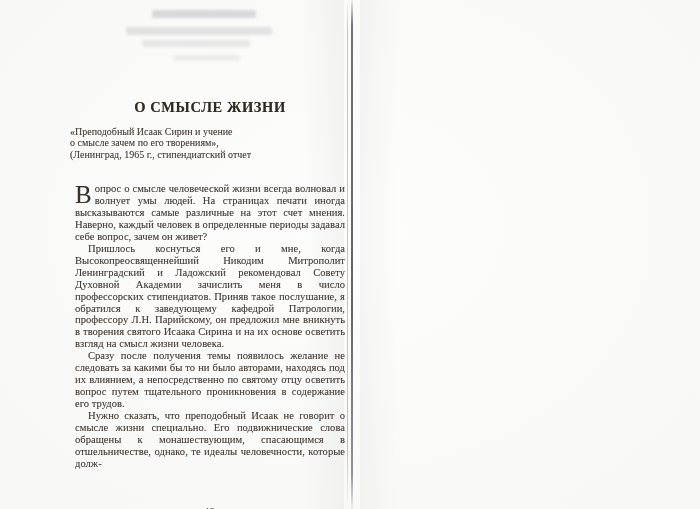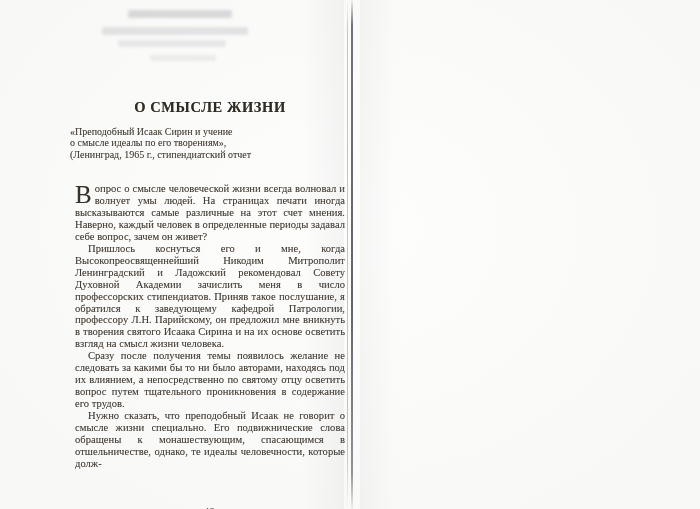--- a/index.html
+++ b/index.html
@@ -13,21 +13,21 @@
   }
   .spread {
     position: relative;
     width: 700px;
     height: 509px;
     background:
       radial-gradient(ellipse at 50% 45%, rgba(255,255,255,0.6) 0%, rgba(0,0,0,0.012) 85%),
       #fbfbf9;
   }
   
-  .page { position: absolute; top: 0; height: 509px; }
+  .page { position: absolute; top: 0; height: 509px; padding-left: 24px; }
   .page-left  { left: 0;   width: 352px; }
   .page-right { left: 360px; width: 340px; }
 
   
   .curve-left {
     position: absolute; top: 0; left: 302px; width: 42px; height: 509px;
     background: linear-gradient(to right, rgba(120,120,130,0) 0%, rgba(120,120,130,0.07) 100%);
     pointer-events: none;
   }
   .curve-right {
@@ -111,21 +111,21 @@
       <div class="ghost-bar gb1"></div>
       <div class="ghost-bar gb2"></div>
       <div class="ghost-bar gb3"></div>
       <div class="ghost-bar gb4"></div>
     </div>
 
     <h1 class="chapter-title">О СМЫСЛЕ ЖИЗНИ</h1>
 
     <div class="epigraph">
       <div>«Преподобный Исаак Сирин и учение</div>
-      <div>о смысле идеалы по его творениям»,</div>
+      <div>о смысле зачем по его творениям»,</div>
       <div>(Ленинград, 1965 г., стипендиатский отчет</div>
     </div>
 
     <div class="body-text body-left">
       <p class="no-indent"><span class="dropcap">В</span><span>опрос о смысле человеческой жизни всегда волновал и волнует умы людей. На страницах печати иногда высказываются самые различные на этот счет мнения. Наверно, каждый человек в определенные периоды задавал себе вопрос, зачем он живет?</span></p>
       <p><span>Пришлось коснуться его и мне, когда Высокопреосвященнейший Никодим Митрополит Ленинградский и Ладожский рекомендовал Совету Духовной Академии зачислить меня в число профессорских стипендиатов. Приняв такое послушание, я обратился к заведующему кафедрой Патрологии, профессору Л.Н. Парийскому, он предложил мне вникнуть в творения святого Исаака Сирина и на их основе осветить взгляд на смысл жизни человека.</span></p>
       <p><span>Сразу после получения темы появилось желание не следовать за какими бы то ни было авторами, находясь под их влиянием, а непосредственно по святому отцу осветить вопрос путем тщательного проникновения в содержание его трудов.</span></p>
       <p><span>Нужно сказать, что преподобный Исаак не говорит о смысле жизни специально. Его подвижнические слова обращены к монашествующим, спасающимся в отшельничестве, однако, те идеалы человечности, которые долж-</span></p>
     </div>
 

